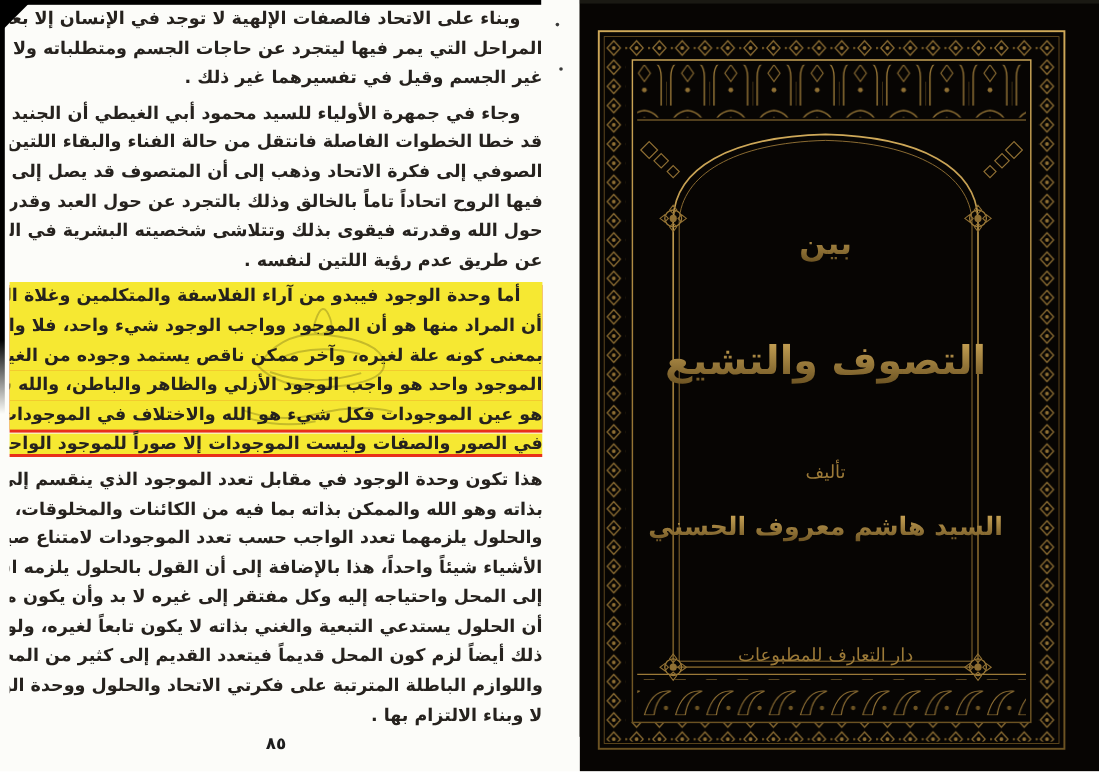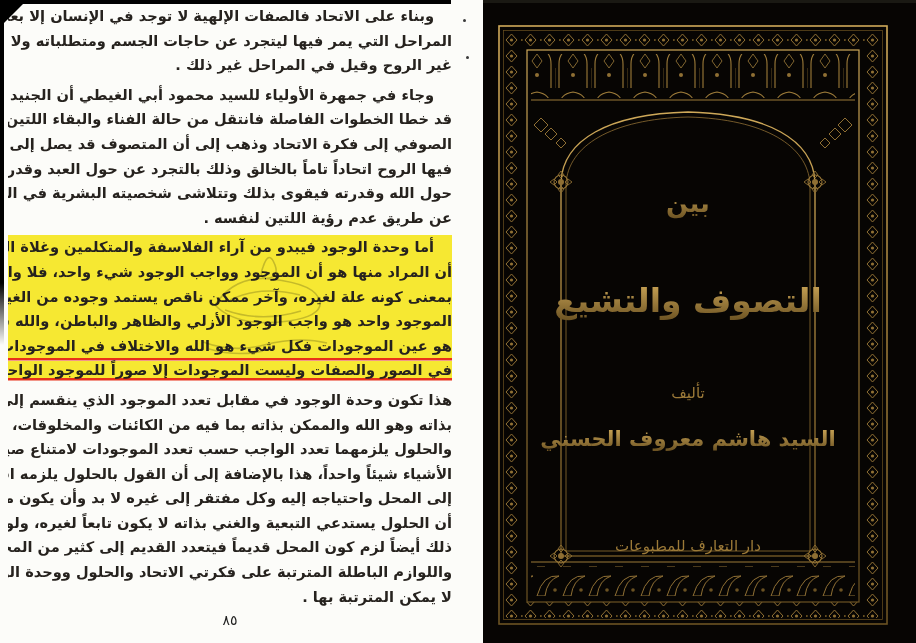--- a/index.html
+++ b/index.html
@@ -29,38 +29,38 @@
     height:24.6px;line-height:24.6px;
     text-align:justify;text-align-last:justify;
     white-space:nowrap;overflow:hidden;
   }
   .indent .line:first-child{text-indent:18px;}
   .lastline{text-align-last:right;}
   .hl-full{background:var(--hl,#f6e832);box-shadow:0 2.5px 0 0 var(--ul,#e8311a);}
   .hl{background:var(--hl,#f6e832);box-shadow:0 2.5px 0 0 var(--ul,#e8311a);}
   .page-num{
     position:absolute;left:0;top:612px;width:460px;text-align:center;
-    font-size:14px;font-weight:normal;color:#1d1d1d;direction:rtl;
+    font-size:14px;font-weight:bold;color:#1d1d1d;direction:rtl;
   }
   .stamp{position:absolute;left:185px;top:243px;opacity:.45;mix-blend-mode:multiply;pointer-events:none;}
 
   
   .cover{position:absolute;left:483px;top:0;width:433px;height:614px;background:var(--coverbg,#070503);}
   .cover svg{display:block;}
   .cover text{font-family:"DejaVu Sans",sans-serif;direction:rtl;}
 </style>
 </head>
 <body style="--hl: #f6e832; --ul: #e8311a; --ink: #26221e; --pagebg: #fcfcf9; --coverbg: #070503;">
 
 <div class="scan-page">
   <div class="text-col">
       <div class="block indent">
         <div class="line">وبناء على الاتحاد فالصفات الإلهية لا توجد في الإنسان إلا بعد</div>
         <div class="line">المراحل التي يمر فيها ليتجرد عن حاجات الجسم ومتطلباته ولا تبقى فيه</div>
-        <div class="line lastline">غير الروح وقيل في المراحل غير ذلك .</div>
+        <div class="line lastline">غير الجسم وقيل في تفسيرهما غير ذلك .</div>
       </div>
       <div class="block indent">
         <div class="line">وجاء في جمهرة الأولياء للسيد محمود أبي الغيطي أن الجنيد الصوفي</div>
         <div class="line">قد خطا الخطوات الفاصلة فانتقل من حالة الفناء والبقاء اللتين يمر بهما</div>
         <div class="line">الصوفي إلى فكرة الاتحاد وذهب إلى أن المتصوف قد يصل إلى درجة تتحد</div>
         <div class="line">فيها الروح اتحاداً تاماً بالخالق وذلك بالتجرد عن حول العبد وقدرته إلى</div>
         <div class="line">حول الله وقدرته فيقوى بذلك وتتلاشى شخصيته البشرية في الذات الإلهية</div>
         <div class="line lastline">عن طريق عدم رؤية اللتين لنفسه .</div>
       </div>
       <div class="block indent">
@@ -73,21 +73,21 @@
       </div>
       <div class="block">
         <div class="line">هذا تكون وحدة الوجود في مقابل تعدد الموجود الذي ينقسم إلى الواجب</div>
         <div class="line">بذاته وهو الله والممكن بذاته بما فيه من الكائنات والمخلوقات، والاتحاد</div>
         <div class="line">والحلول يلزمهما تعدد الواجب حسب تعدد الموجودات لامتناع صيرورة</div>
         <div class="line">الأشياء شيئاً واحداً، هذا بالإضافة إلى أن القول بالحلول يلزمه افتقار الحال</div>
         <div class="line">إلى المحل واحتياجه إليه وكل مفتقر إلى غيره لا بد وأن يكون ممكناً، على</div>
         <div class="line">أن الحلول يستدعي التبعية والغني بذاته لا يكون تابعاً لغيره، ولو افترضنا</div>
         <div class="line">ذلك أيضاً لزم كون المحل قديماً فيتعدد القديم إلى كثير من المحاذير</div>
         <div class="line">واللوازم الباطلة المترتبة على فكرتي الاتحاد والحلول ووحدة الوجود التي</div>
-        <div class="line lastline">لا يمكن المترتبة بها .</div>
+        <div class="line lastline">لا وبناء الالتزام بها .</div>
       </div>
     </div>
 
   <svg class="stamp" width="160" height="115" viewBox="0 0 160 115">
     <g fill="none" stroke="#8f8f8f" stroke-width="1.6">
       <path d="M78,24 q6,-18 12,-2 q4,11 -6,13 q-11,2 -6,-11 z"></path>
       <path d="M30,62 q20,-30 56,-26 q46,5 49,23 q2,14 -31,19 q-52,7 -74,-16 z"></path>
       <path d="M45,57 q30,-15 70,-5"></path>
       <path d="M40,67 q36,13 76,1"></path>
       <path d="M18,99 q30,11 61,3 q35,-9 63,-2"></path>

